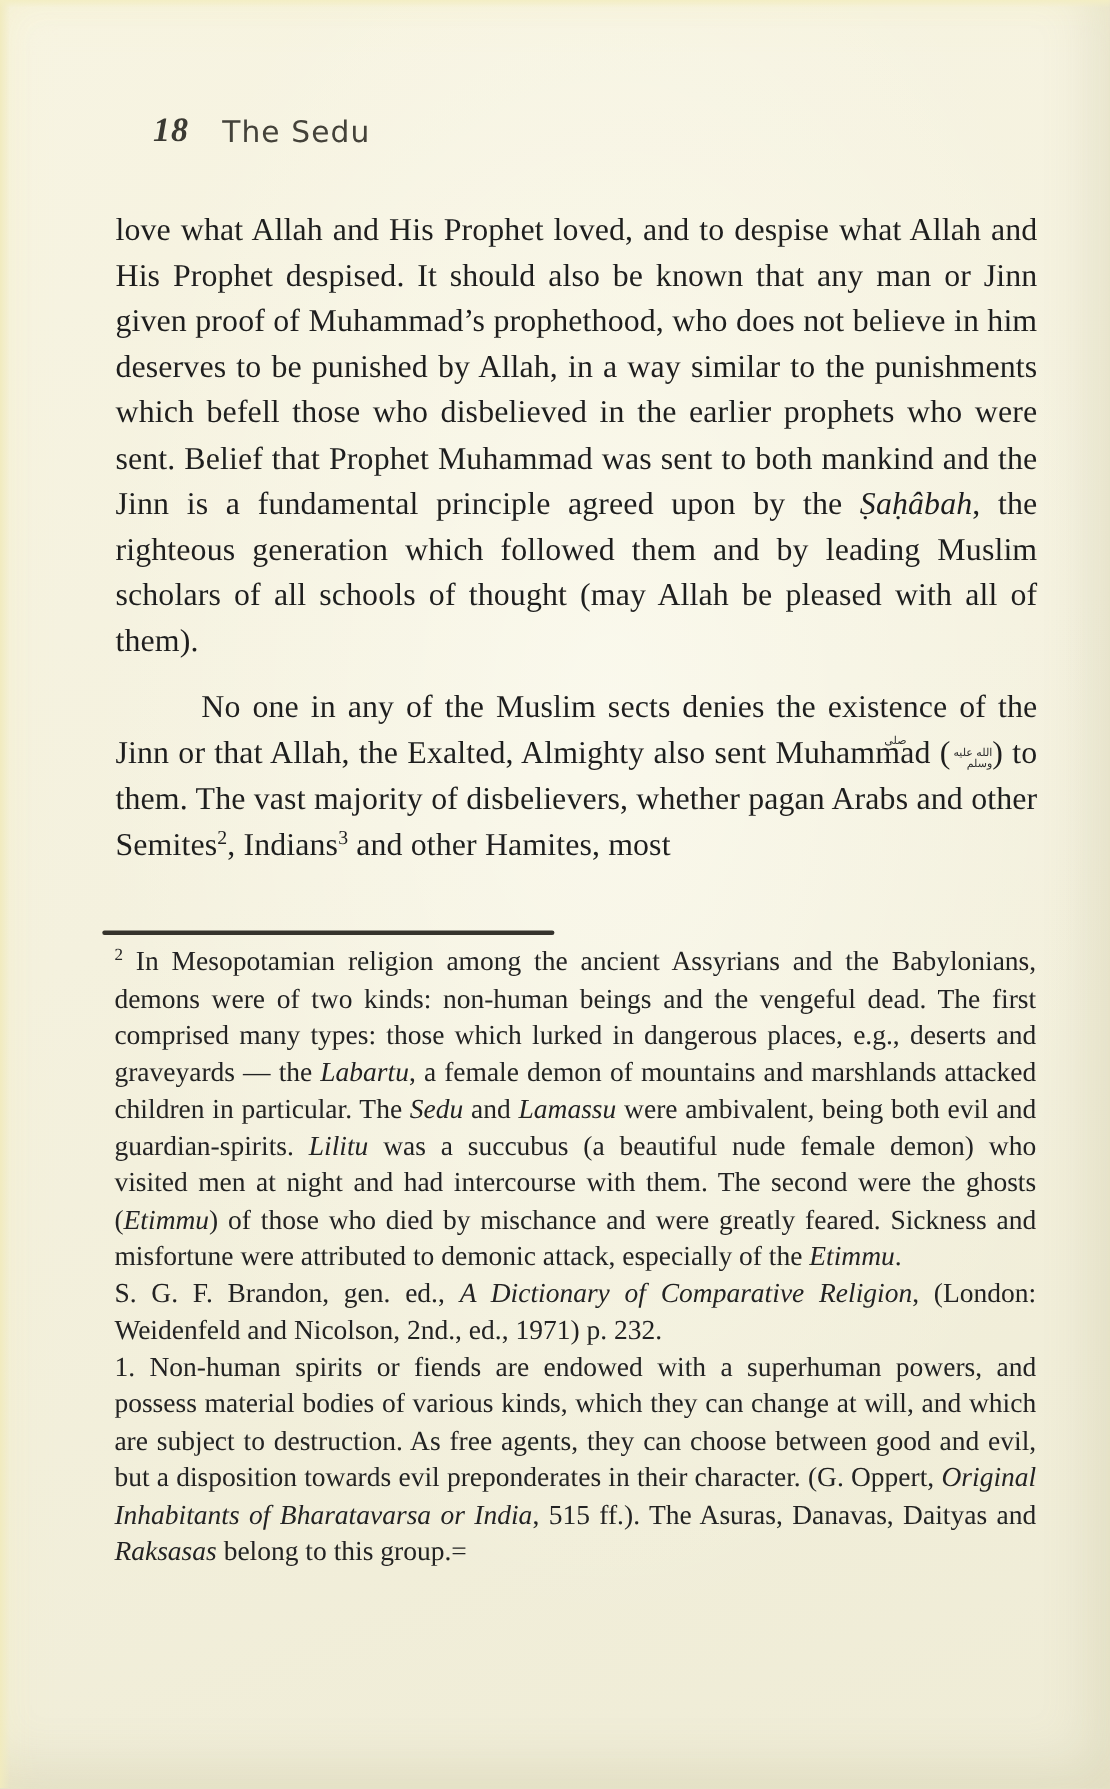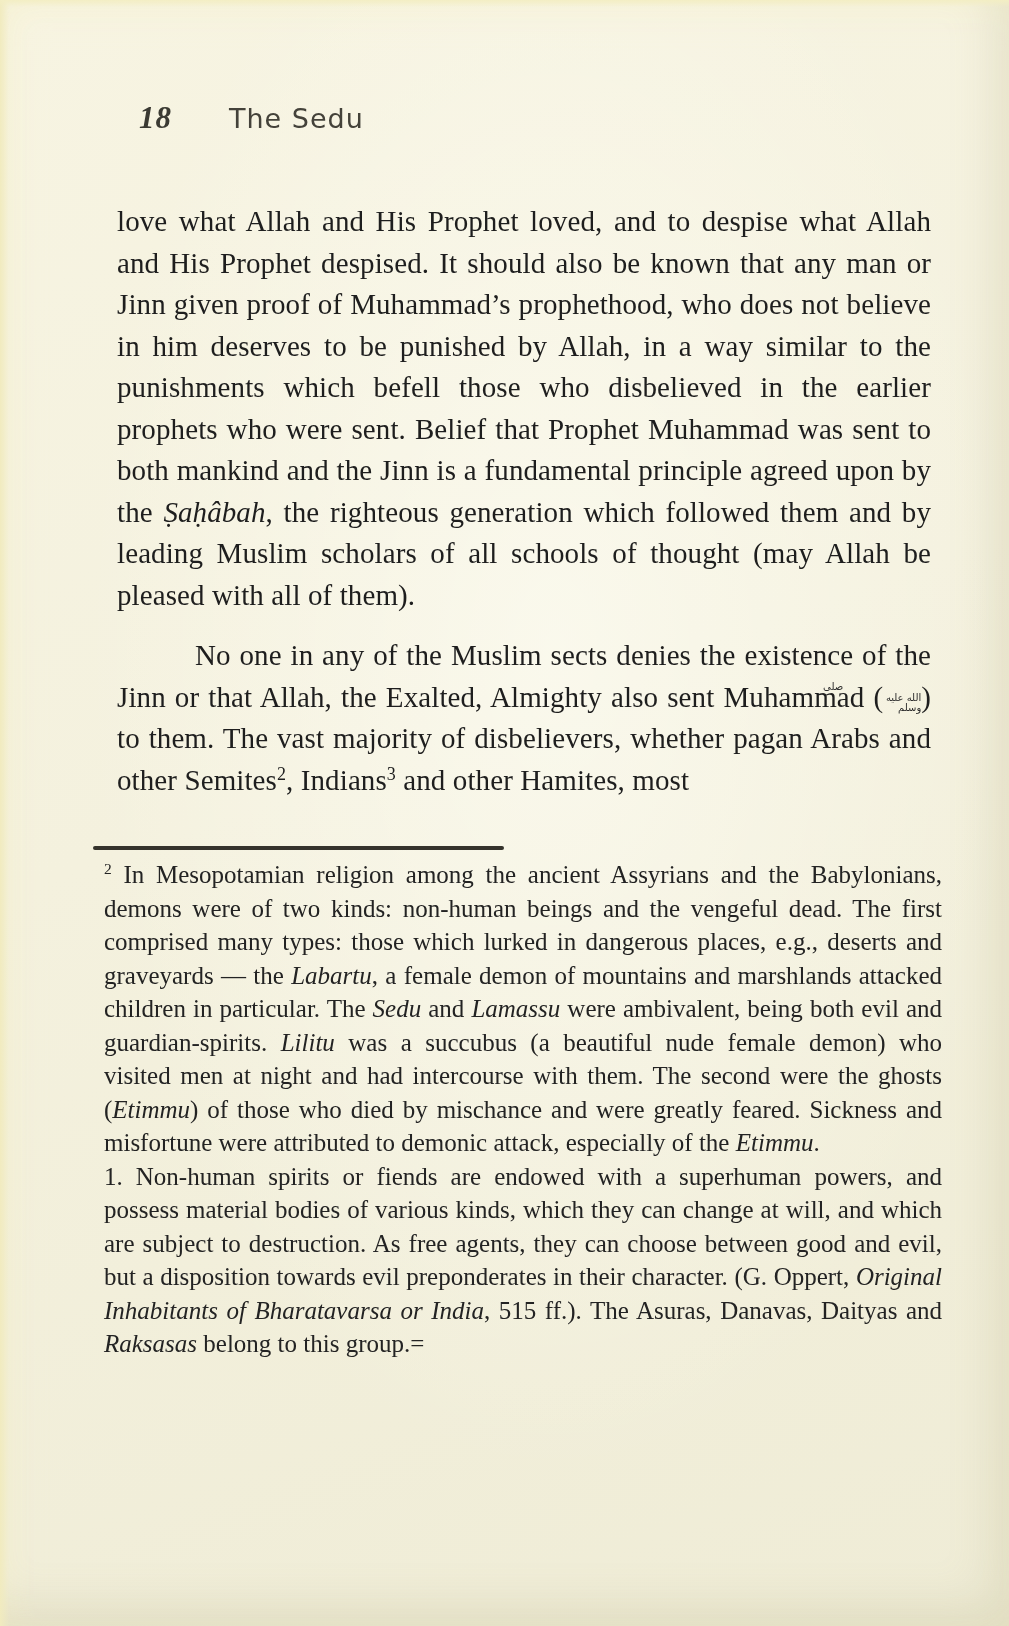--- a/index.html
+++ b/index.html
@@ -27,21 +27,21 @@
     position: absolute; left: 0; top: 0; width: 9px; height: 100%;
     background: linear-gradient(90deg, #f1ebbf, rgba(241,235,191,0));
   }
   .edge-top {
     position: absolute; left: 0; top: 0; width: 100%; height: 7px;
     background: linear-gradient(180deg, #f3eec4, rgba(243,238,196,0));
   }
   .header {
     position: absolute;
     left: 139px; top: 100px;
-    display: flex; align-items: center; gap: 57px;
+    display: flex; align-items: flex-end; gap: 30px;
     color: #3b3a33;
   }
   .page-number {
     font-style: italic;
     font-weight: bold;
     font-size: 31px;
     letter-spacing: 1px;
   }
   .book-title {
     font-family: "DejaVu Sans", sans-serif;
@@ -52,21 +52,21 @@
   }
   .body-text {
     position: absolute;
     left: 105px; top: 189px; width: 838px;
     font-size: 29px;
     line-height: 41.5px;
     text-align: justify;
     letter-spacing: 0.1px;
     color: var(--ink);
   }
-  .body-text p { margin: 12px; }
+  .body-text p { margin: 0; }
   .body-text p.indent { text-indent: 78px; margin-top: 19px; }
   .footnote-rule {
     position: absolute;
     left: 93px; top: 846px;
     width: 411px; height: 4px;
     background: var(--rule);
     border-radius: 2px;
   }
   .footnotes {
     position: absolute;
@@ -113,15 +113,16 @@
 
   <div class="body-text" id="body-text">
       <p><span class="run-n">love what Allah and His Prophet loved, and to despise what Allah and His Prophet despised. It should also be known that any man or Jinn given proof of Muhammad’s prophethood, who does not believe in him deserves to be punished by Allah, in a way similar to the punishments which befell those who disbelieved in the earlier prophets who were sent. Belief that Prophet Muhammad was sent to both mankind and the Jinn is a fundamental principle agreed upon by the </span><span class="run-i">Ṣaḥâbah</span><span class="run-n">, the righteous generation which followed them and by leading Muslim scholars of all schools of thought (may Allah be pleased with all of them).</span></p>
       <p class="indent"><span class="run-n">No one in any of the Muslim sects denies the existence of the Jinn or that Allah, the Exalted, Almighty also sent Muhammad (</span><span class="run-h">صلى الله عليه وسلم</span><span class="run-n">) to them. The vast majority of disbelievers, whether pagan Arabs and other Semites</span><span class="run-sup">2</span><span class="run-n">, Indians</span><span class="run-sup">3</span><span class="run-n"> and other Hamites, most</span></p>
     </div>
 
   <div class="footnote-rule"></div>
 
   <div class="footnotes" id="footnotes">
       <p><span class="run-sup">2</span><span class="run-n"> In Mesopotamian religion among the ancient Assyrians and the Babylonians, demons were of two kinds: non-human beings and the vengeful dead. The first comprised many types: those which lurked in dangerous places, e.g., deserts and graveyards — the </span><span class="run-i">Labartu</span><span class="run-n">, a female demon of mountains and marshlands attacked children in particular. The </span><span class="run-i">Sedu</span><span class="run-n"> and </span><span class="run-i">Lamassu</span><span class="run-n"> were ambivalent, being both evil and guardian-spirits. </span><span class="run-i">Lilitu</span><span class="run-n"> was a succubus (a beautiful nude female demon) who visited men at night and had intercourse with them. The second were the ghosts (</span><span class="run-i">Etimmu</span><span class="run-n">) of those who died by mischance and were greatly feared. Sickness and misfortune were attributed to demonic attack, especially of the </span><span class="run-i">Etimmu</span><span class="run-n">.</span></p>
+      <p><span class="run-n">S. G. F. Brandon, gen. ed., </span><span class="run-i">A Dictionary of Comparative Religion</span><span class="run-n">, (London: Weidenfeld and Nicolson, 2nd., ed., 1971) p. 232.</span></p>
       <p><span class="run-n">1. Non-human spirits or fiends are endowed with a superhuman powers, and possess material bodies of various kinds, which they can change at will, and which are subject to destruction. As free agents, they can choose between good and evil, but a disposition towards evil preponderates in their character. (G. Oppert, </span><span class="run-i">Original Inhabitants of Bharatavarsa or India</span><span class="run-n">, 515 ff.). The Asuras, Danavas, Daityas and </span><span class="run-i">Raksasas</span><span class="run-n"> belong to this group.=</span></p>
     </div>
 </div>
 
 </body></html>

